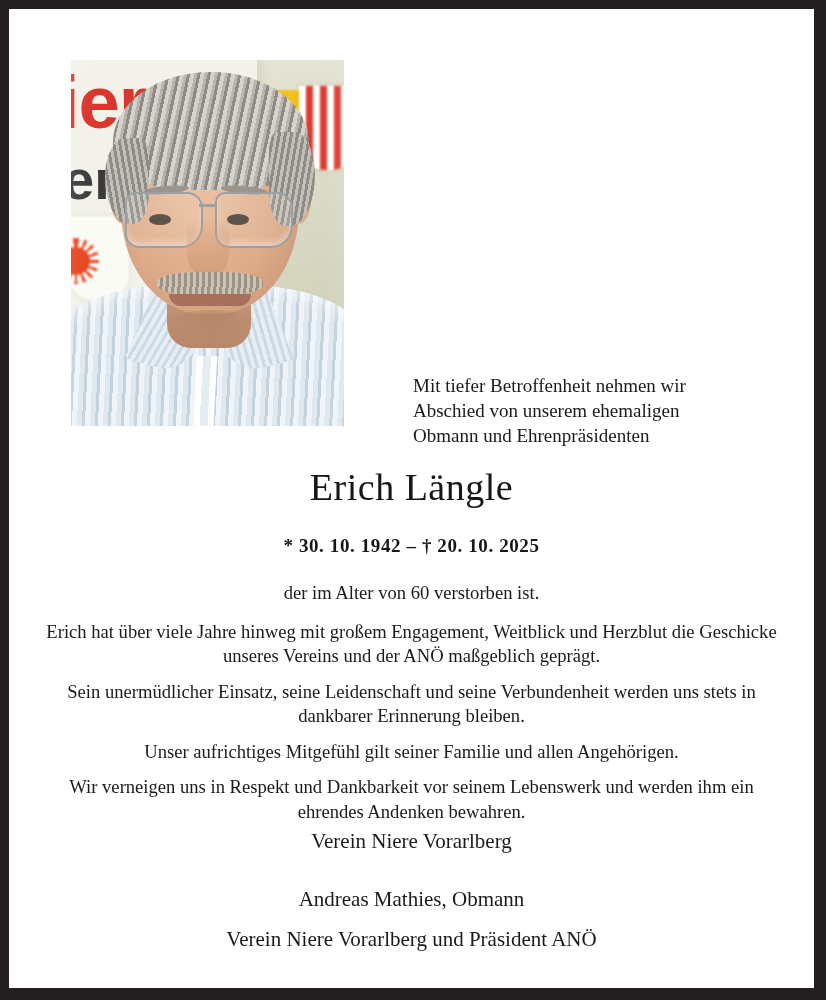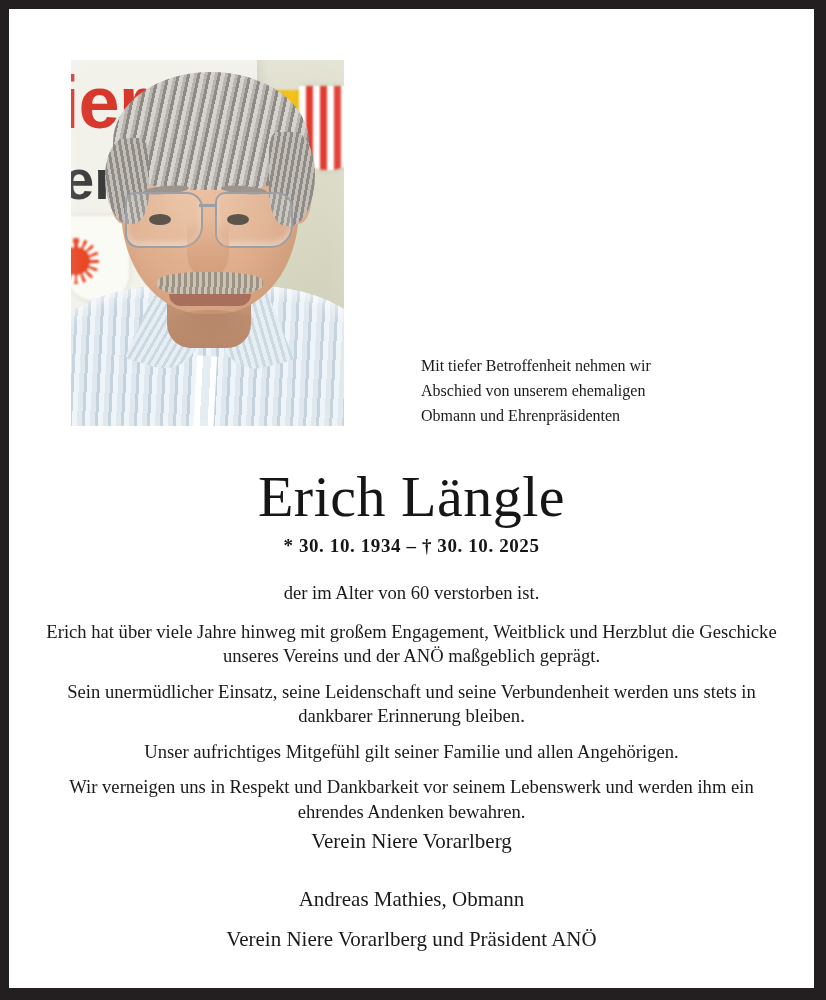--- a/index.html
+++ b/index.html
@@ -388,37 +388,36 @@
     position: absolute;
     inset: 0;
     pointer-events: none;
     box-shadow: inset 0 0 28px rgba(255,255,255,.18);
   }
 
   
   .intro {
     position: absolute;
     left: 404px;
-    top: 344px;
+    top: 364px;
     width: 350px;
-    font-size: 16px;
+    font-size: 19px;
     line-height: 25px;
     text-align: justify;
     text-align-last: left;
-    margin-left: 8px;
   }
   .intro span { display: block; }
 
   .name {
     position: absolute;
     left: 0;
     right: 0;
     top: 459px;
     text-align: center;
-    font-size: 58px;
+    font-size: 38px;
     line-height: 1;
     letter-spacing: 0.5px;
     color: #161616;
   }
 
   .dates {
     position: absolute;
     left: 0;
     right: 0;
     top: 526px;
@@ -507,21 +506,21 @@
     </div>
 
     <div class="intro">
       <span>Mit tiefer Betroffenheit nehmen wir</span>
       <span>Abschied von unserem ehemaligen</span>
       <span>Obmann und Ehrenpräsidenten</span>
     </div>
 
     <div class="name">Erich Längle</div>
 
-    <div class="dates">* 30. 10. 1934 – † 30. 10. 2025</div>
+    <div class="dates">* 30. 10. 1942 – † 20. 10. 2025</div>
 
     <div class="body-block">
       <p class="lead">der im Alter von 60 verstorben ist.</p>
       <p>Erich hat über viele Jahre hinweg mit großem Engagement, Weitblick und Herzblut die Geschicke unseres Vereins und der ANÖ maßgeblich geprägt.</p>
       <p>Sein unermüdlicher Einsatz, seine Leidenschaft und seine Verbundenheit werden uns stets in dankbarer Erinnerung bleiben.</p>
       <p>Unser aufrichtiges Mitgefühl gilt seiner Familie und allen Angehörigen.</p>
       <p>Wir verneigen uns in Respekt und Dankbarkeit vor seinem Lebenswerk und werden ihm ein ehrendes Andenken bewahren.</p>
     </div>
 
     <div class="signature">

